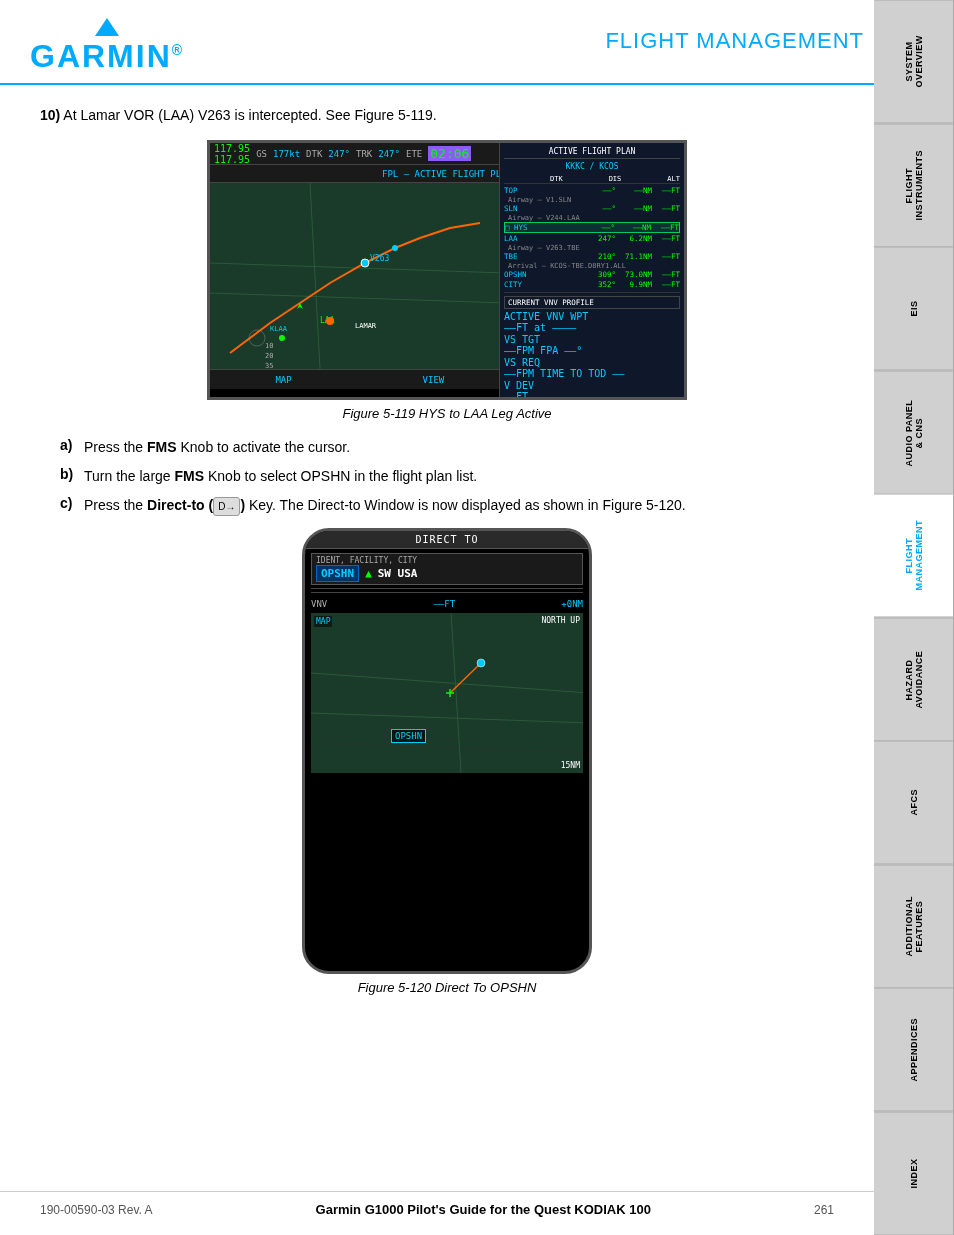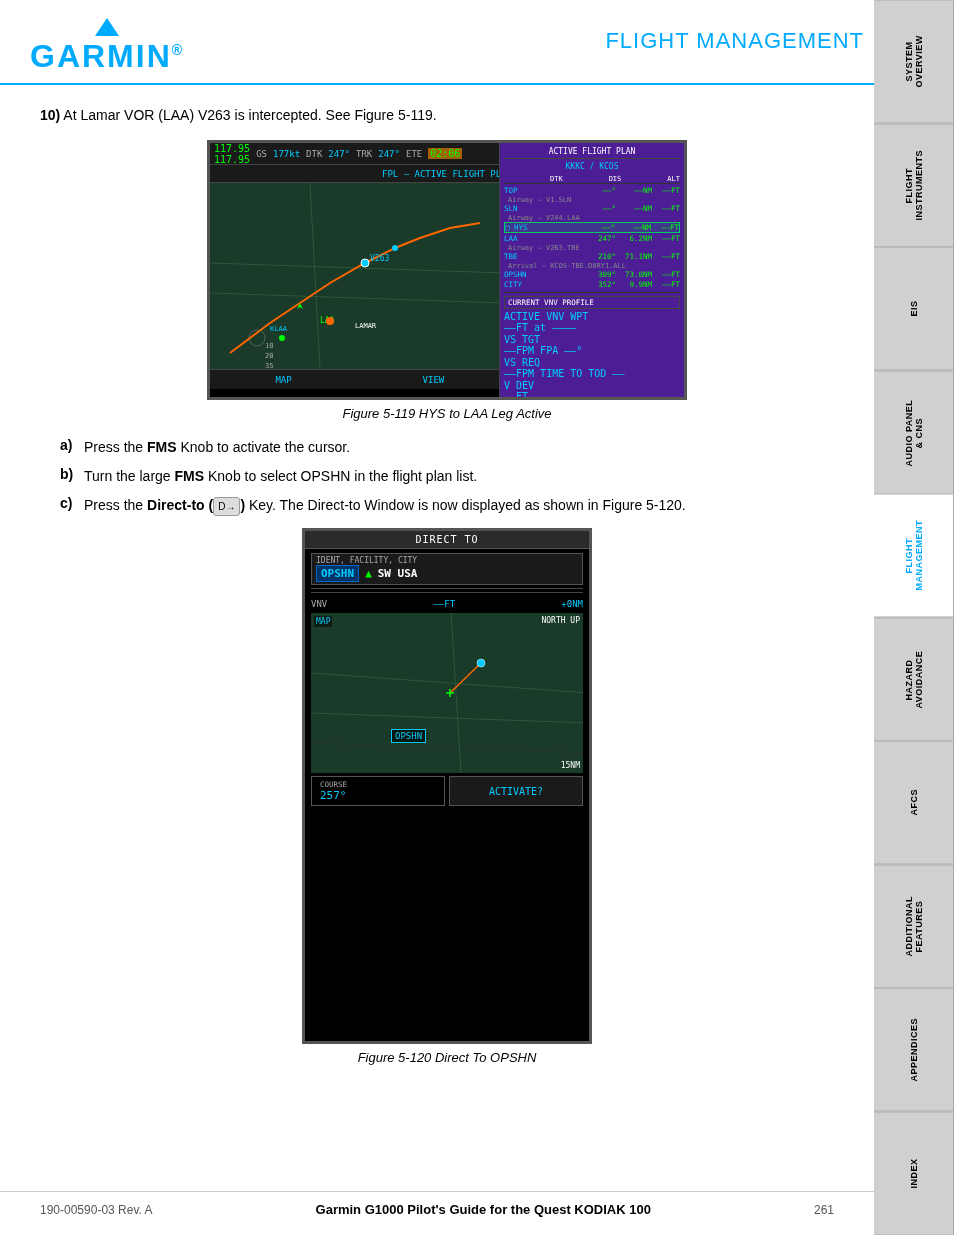--- a/index.html
+++ b/index.html
@@ -112,21 +112,22 @@
       border: 3px solid #555;
       position: relative;
       overflow: hidden;
     }
     .screen-fig119 {
       width: 480px;
       height: 260px;
     }
     .screen-fig120 {
       width: 290px;
-      height: 516px;
+      height: 446px;
+      border-radius: 27px;
     }
 
     
     .screen-top-bar {
       background: #1a1a1a;
       border-bottom: 1px solid #444;
       display: flex;
       align-items: center;
       height: 22px;
       padding: 0 4px;
@@ -156,21 +157,21 @@
       overflow: hidden;
     }
 
     
     .fpl-panel {
       position: absolute;
       right: 0;
       top: 0;
       width: 185px;
       height: 100%;
-      background: #4c1d95;
+      background: #0f172a;
       border-left: 1px solid #444;
       padding: 4px;
       font-family: monospace;
       font-size: 8px;
       color: #00ccff;
       overflow: hidden;
     }
     .fpl-panel-title {
       color: #fff;
       font-size: 8px;
@@ -503,21 +504,21 @@
           <span style="color:#00ff00;font-size:10px;">117.95</span>
         </div>
         <div style="display:flex;gap:6px;margin-left:6px;align-items:center;">
           <span style="color:#aaa;font-size:9px;">GS</span>
           <span style="color:#00ccff;font-size:9px;">177kt</span>
           <span style="color:#aaa;font-size:9px;">DTK</span>
           <span style="color:#00ccff;font-size:9px;">247°</span>
           <span style="color:#aaa;font-size:9px;">TRK</span>
           <span style="color:#00ccff;font-size:9px;">247°</span>
           <span style="color:#aaa;font-size:9px;">ETE</span>
-          <span style="color:#00ff00;font-size:10px;background:#a16207;padding:0 2px;">02:06</span>
+          <span style="color:#00ff00;font-size:13px;background:#8b5cf6;padding:0 2px;">02:06</span>
         </div>
         <div style="display:flex;flex-direction:column;line-height:1.1;margin-left:auto;">
           <span style="color:#00ff00;font-size:9px;">136.975 ↔ 118.000 <span style="color:#aaa;">COM1</span></span>
           <span style="color:#00ff00;font-size:9px;">136.975 &nbsp;&nbsp;&nbsp; 118.000 <span style="color:#aaa;">COM2</span></span>
         </div>
       </div>
 
       <div class="fpl-bar">
         <span style="color:#00ccff;font-size:9px;font-family:monospace;">FPL – ACTIVE FLIGHT PLAN</span>
       </div>
@@ -714,27 +715,20 @@
           <line x1="135" y1="80" x2="143" y2="80" stroke="#00ff00" stroke-width="1.5"></line>
           <line x1="139" y1="76" x2="139" y2="84" stroke="#00ff00" stroke-width="1.5"></line>
 
           <circle cx="170" cy="50" r="4" fill="#00ccff" stroke="#fff" stroke-width="0.5"></circle>
 
           <line x1="0" y1="130" x2="278" y2="140" stroke="#333" stroke-width="0.5"></line>
         </svg>
       </div>
 
 
-      <div class="ds-course-box">
-        <div class="ds-course-left">
-          <div class="ds-course-title">COURSE</div>
-          <div class="ds-course-val">257°</div>
-        </div>
-        <div class="ds-activate-btn">ACTIVATE?</div>
-      </div>
     </div>
 
     <div class="figure-caption">Figure 5-120  Direct To OPSHN</div>
   </div>
 
 </div>
 
 <div class="footer">
   <div class="footer-doc">190-00590-03  Rev. A</div>
   <div class="footer-title">Garmin G1000 Pilot's Guide for the Quest KODIAK 100</div>

